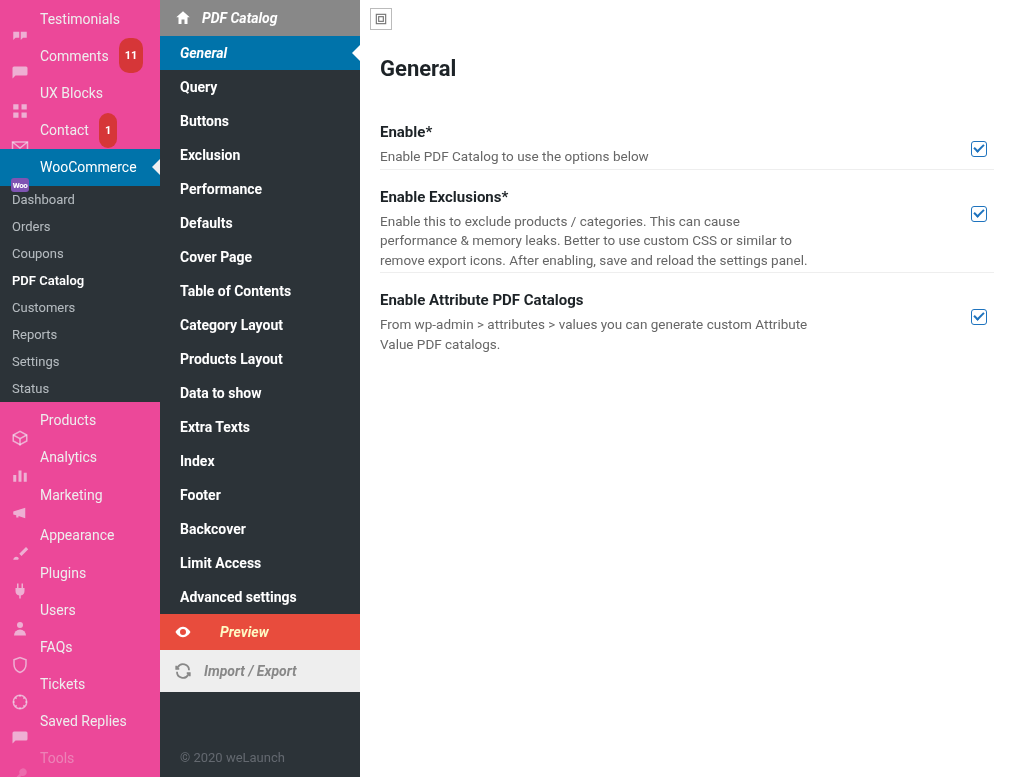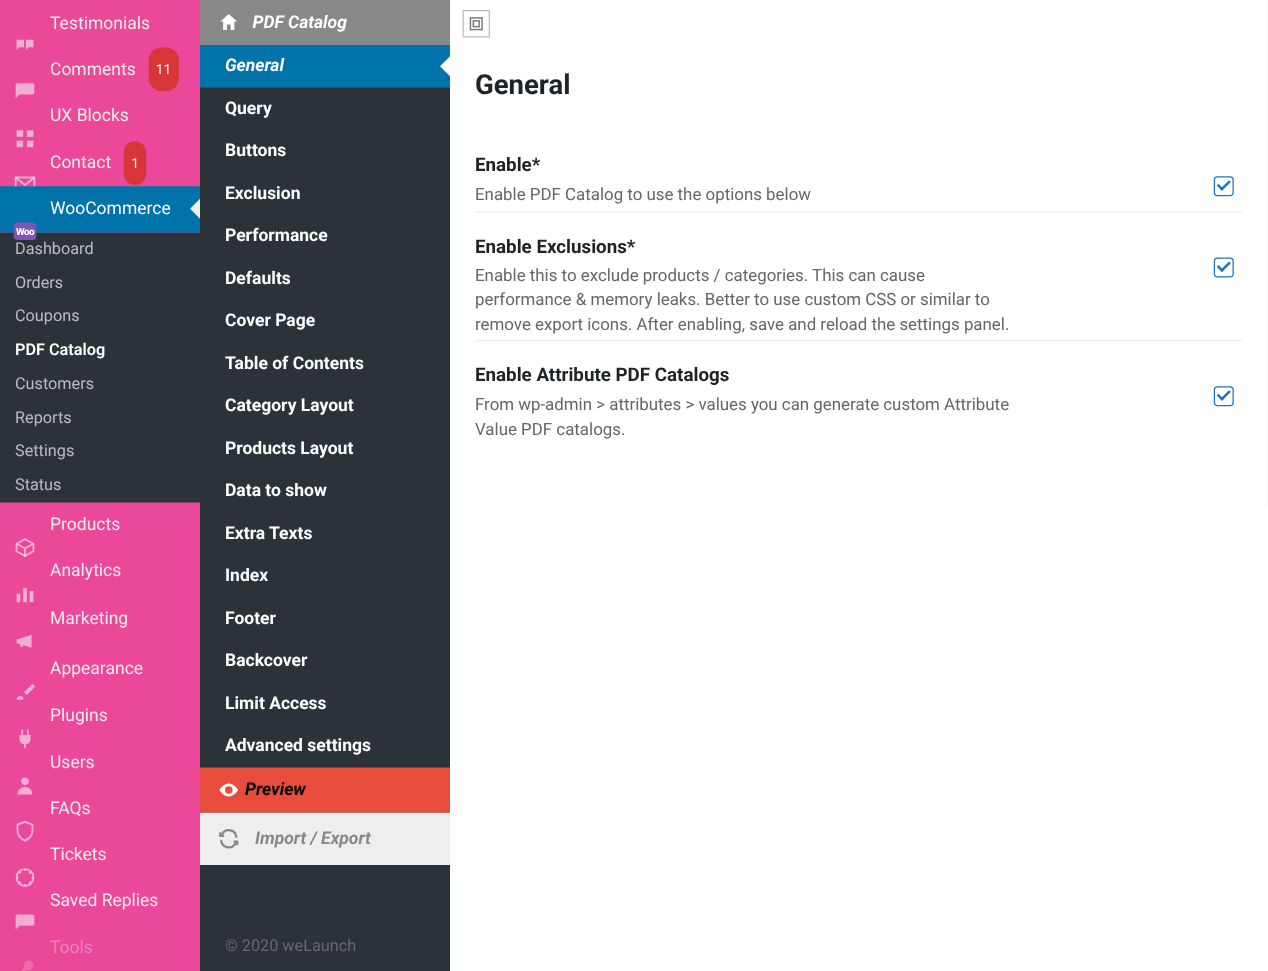--- a/index.html
+++ b/index.html
@@ -80,21 +80,21 @@
     background: #d63638;
     color: #fff;
     border-radius: 10px;
     font-size: 11px;
     padding: 11px 6px;
     min-width: 18px;
     text-align: center;
     display: inline-flex;
     align-items: center;
     justify-content: center;
-    font-weight: 400;
+    font-weight: 700;
   }
 
   .woo-icon {
     width: 18px; height: 14px;
     border-radius: 3px;
     background: #7f54b3;
     color: #fff;
     font-size: 8px;
     font-weight: 800;
     display: flex;
@@ -141,24 +141,24 @@
     right: 0;
     top: 50%;
     transform: translateY(-50%);
     width: 0; height: 0;
     border-top: 8px solid transparent;
     border-bottom: 8px solid transparent;
     border-right: 8px solid #fff;
   }
   .mid-item.preview {
     background: #e84c3d;
-    color: #000000;
-    display: flex;
-    align-items: center;
-    gap: 4px;
+    color: #fef9c3;
+    display: flex;
+    align-items: center;
+    gap: 28px;
     padding-left: 14px;
     font-style: italic;
   }
   .mid-import {
     background: #eeeeee;
     color: #888888;
     font-weight: 700;
     font-style: italic;
     display: flex;
     align-items: center;

